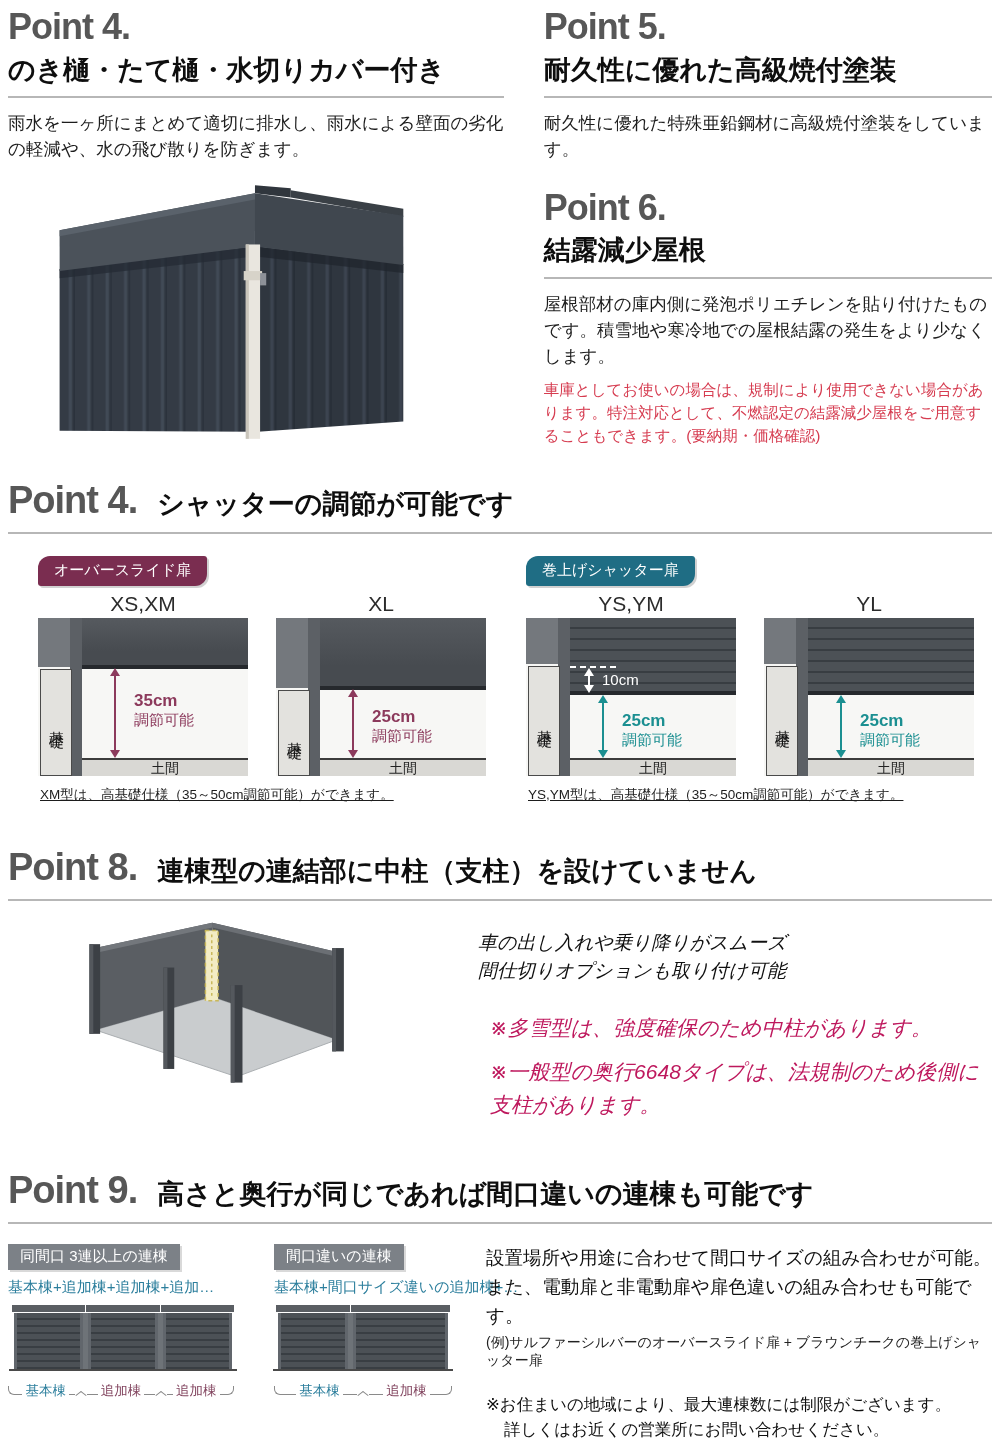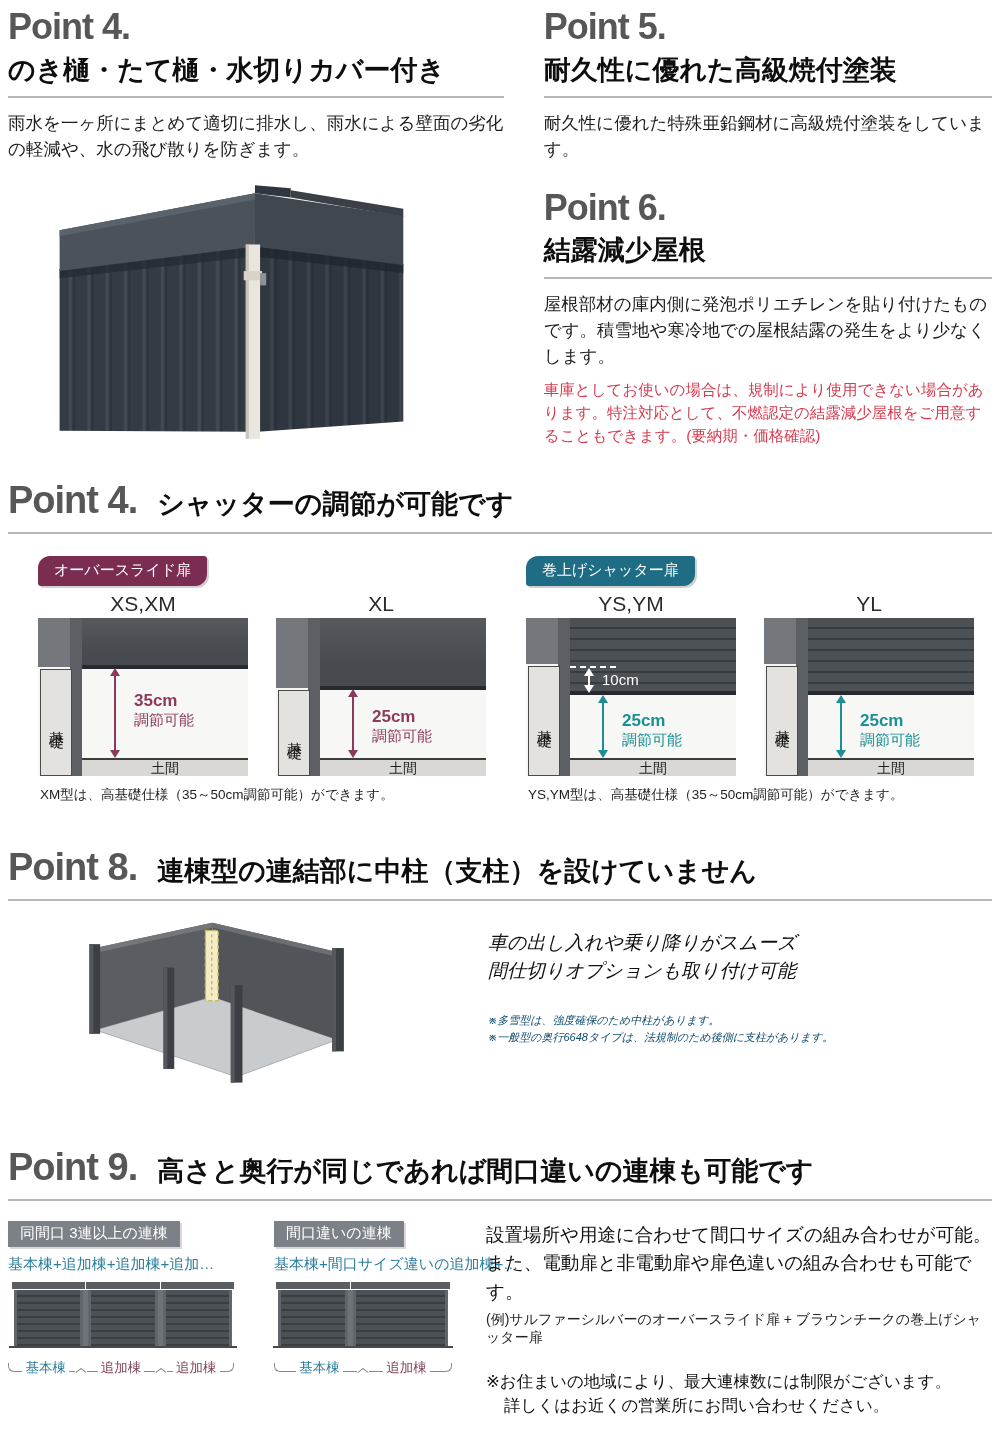--- a/index.html
+++ b/index.html
@@ -49,30 +49,30 @@
   .varrow::before{content:'';position:absolute;top:0;left:0;border-left:5px solid transparent;border-right:5px solid transparent;border-bottom:8px solid currentColor;}
   .varrow::after{content:'';position:absolute;bottom:0;left:0;border-left:5px solid transparent;border-right:5px solid transparent;border-top:8px solid currentColor;}
   .c-maroon{color:#8c3a5c;}
   .c-teal{color:#1b8f91;}
   .c-white{color:#ffffff;}
   .meas{position:absolute;left:96px;line-height:1.25;}
   .meas .val{font-size:17px;font-weight:600;}
   .meas .cap{font-size:15px;}
   .dash10{position:absolute;left:44px;width:46px;border-top:2px dashed #fff;}
   .gap10{position:absolute;font-size:15px;color:#fff;}
-  .diag-note{font-size:13.5px;color:#1d1d1d;margin:10px 0 0 2px;}
+  .diag-note{font-size:13.5px;color:#1d1d1d;margin:10px 0 0 2px;text-decoration:underline;}
 
   
   .p8{margin-top:44px;padding:0 8px;}
   .p8-row{display:flex;margin-top:10px;font-style:italic;}
   .p8-fig{margin-left:48px;width:420px;}
   .p8-text{margin-left:12px;padding-top:18px;}
   .p8-line{font-size:19px;color:#101010;line-height:1.5;margin:0;}
   .p8-notes{margin-top:26px;}
-  .p8-note{font-size:11px;color:#0c4a6e;line-height:1.55;margin:0;}
+  .p8-note{font-size:21px;color:#be185d;line-height:1.55;margin:12px;}
 
   
   .p9{margin-top:38px;padding:0 8px;}
   .p9-row{display:flex;margin-top:20px;}
   .p9-left{width:462px;display:flex;}
   .p9-sub{width:250px;}
   .p9-sub.narrow{width:196px;margin-left:16px;}
   .gbadge{display:inline-block;background:#7c8187;color:#fff;font-size:15px;padding:3px 12px 4px 12px;box-shadow:2px 2px 0 rgba(0,0,0,.15);}
   .formula{font-size:15px;color:#2b7e9c;margin:8px 0 8px 0;white-space:nowrap;}
   .elev{position:relative;display:flex;height:64px;}

